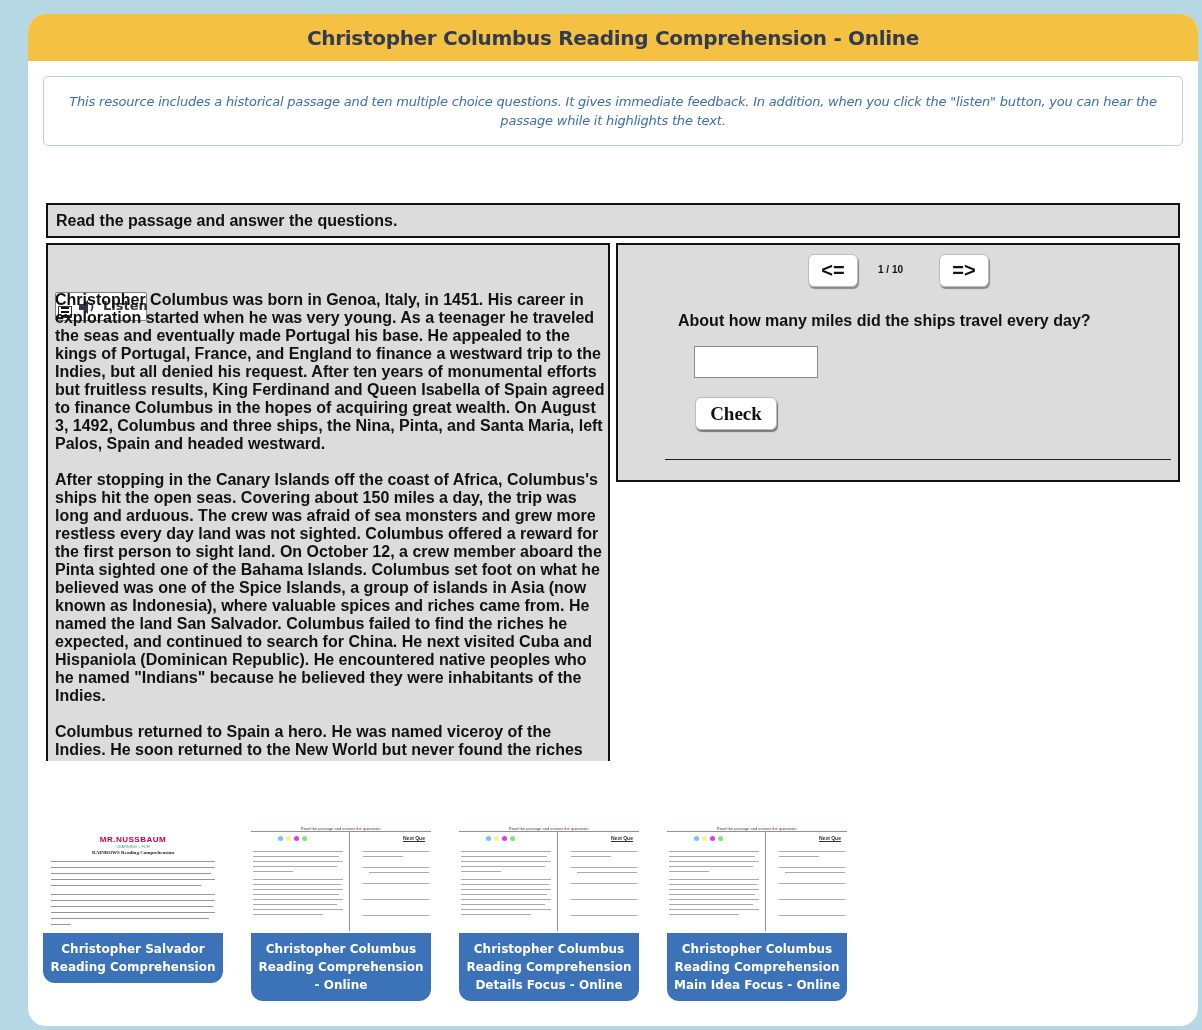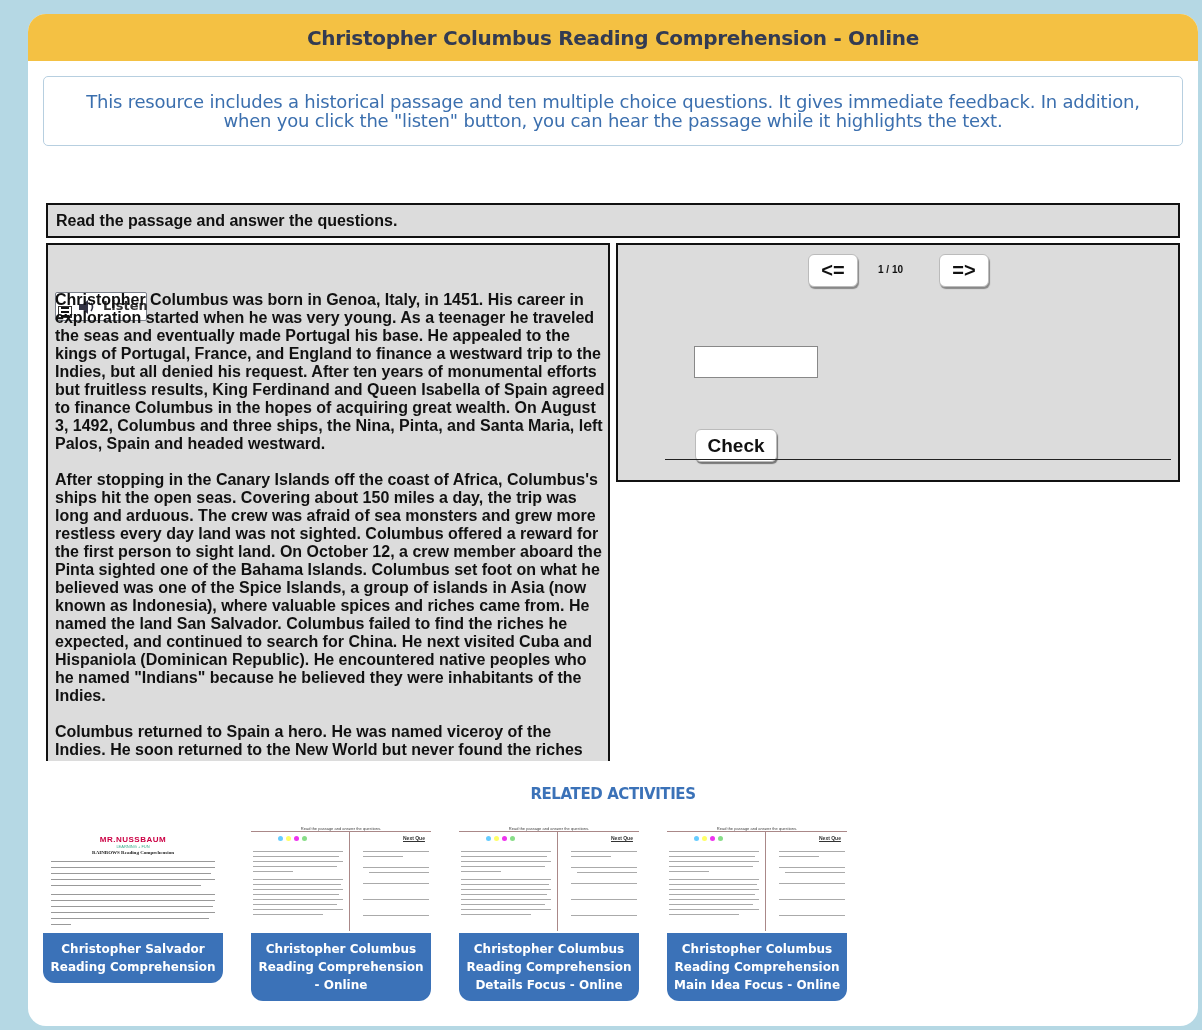--- a/index.html
+++ b/index.html
@@ -18,22 +18,22 @@
     font-family: "DejaVu Sans", sans-serif; font-weight: bold; font-size: 20px;
     color: #333b52; letter-spacing: -0.3px;
   }
   .desc-box {
     position: absolute; left: 15px; top: 62px; width: 1140px; height: 70px;
     border: 1px solid #b7cfe0; border-radius: 5px; background: #fff;
     display: flex; align-items: center; justify-content: center;
     padding: 0 20px; text-align: center;
   }
   .desc-text {
-    font-family: "DejaVu Sans", sans-serif; font-size: 18px; line-height: 19px;
-    color: #3b6fae; letter-spacing: -0.2px;
+    font-family: "DejaVu Sans", sans-serif; font-size: 13px; line-height: 19px;
+    color: #3b6fae; letter-spacing: -0.2px; font-style: italic;
   }
 
   .instr-bar {
     position: absolute; left: 18px; top: 189px; width: 1134px; height: 35px;
     background: #dcdcdc; border: 2px solid #111;
     display: flex; align-items: center; padding-left: 8px;
   }
   .instr-text { font-weight: bold; font-size: 16px; color: #111; }
 
   .passage {
@@ -81,22 +81,22 @@
     position: absolute; left: 60px; top: 67px; font-weight: bold; font-size: 16px; color: #111;
   }
   .answer-input {
     position: absolute; left: 76px; top: 101px; width: 124px; height: 32px;
     border: 1px solid #888; background: #fff; font-size: 14px; padding: 0 4px;
   }
   .check-btn {
     position: absolute; left: 77px; top: 152px; width: 82px; height: 33px;
     background: #fff; border: 1px solid #bbb; border-radius: 6px;
     box-shadow: 1px 2px 1px #777;
-    font-family: Liberation Sans, sans-serif; font-weight: bold; font-size: 19px; color: #111;
-    display: flex; align-items: center; justify-content: center; margin-top: 32px;
+    font-family: Liberation Serif, serif; font-weight: bold; font-size: 19px; color: #111;
+    display: flex; align-items: center; justify-content: center;
   }
   .q-divider { position: absolute; left: 47px; top: 214px; width: 506px; height: 1px; background: #222; }
 
   .related-title {
     position: absolute; left: 0; width: 100%; top: 771px; text-align: center;
     font-family: "DejaVu Sans", sans-serif; font-weight: bold; font-size: 15px; color: #3b72b8;
     letter-spacing: -0.4px;
   }
   .related-item { position: absolute; top: 811px; width: 180px; }
   .thumb { width: 180px; height: 108px; background: #fff; overflow: hidden; position: relative; }
@@ -153,26 +153,26 @@
       <p>Christopher Columbus was born in Genoa, Italy, in 1451. His career in exploration started when he was very young. As a teenager he traveled the seas and eventually made Portugal his base. He appealed to the kings of Portugal, France, and England to finance a westward trip to the Indies, but all denied his request. After ten years of monumental efforts but fruitless results, King Ferdinand and Queen Isabella of Spain agreed to finance Columbus in the hopes of acquiring great wealth. On August 3, 1492, Columbus and three ships, the Nina, Pinta, and Santa Maria, left Palos, Spain and headed westward.</p>
       <p>After stopping in the Canary Islands off the coast of Africa, Columbus's ships hit the open seas. Covering about 150 miles a day, the trip was long and arduous. The crew was afraid of sea monsters and grew more restless every day land was not sighted. Columbus offered a reward for the first person to sight land. On October 12, a crew member aboard the Pinta sighted one of the Bahama Islands. Columbus set foot on what he believed was one of the Spice Islands, a group of islands in Asia (now known as Indonesia), where valuable spices and riches came from. He named the land San Salvador. Columbus failed to find the riches he expected, and continued to search for China. He next visited Cuba and Hispaniola (Dominican Republic). He encountered native peoples who he named "Indians" because he believed they were inhabitants of the Indies.</p>
       <p>Columbus returned to Spain a hero. He was named viceroy of the Indies. He soon returned to the New World but never found the riches he expected. Some drew certain lines that Columbus landed for while...</p>
     </div>
   </div>
 
   <div class="question-panel">
     <div class="nav-btn prev-btn">&lt;=</div>
     <span class="counter">1 / 10</span>
     <div class="nav-btn next-btn">=&gt;</div>
+    <div class="question-text">About how many miles did the ships travel every day?</div>
     <input class="answer-input" type="text" value="" style="">
     <div class="check-btn">Check</div>
     <div class="q-divider"></div>
   </div>
 
-  <div class="related-title">RELATED ACTIVITIES</div>
 
   <div class="related-item" style="left:15px;">
     <div class="thumb doc-thumb">
       <div class="logo">MR.NUSSBAUM</div>
       <div class="logo-sub">LEARNING + FUN</div>
       <div class="doc-title">RAINBOWS Reading Comprehension</div>
       <div class="line" style="top:36px;width:164px;"></div>
       <div class="line" style="top:42px;width:164px;"></div>
       <div class="line" style="top:48px;width:160px;"></div>
       <div class="line" style="top:54px;width:164px;"></div>

